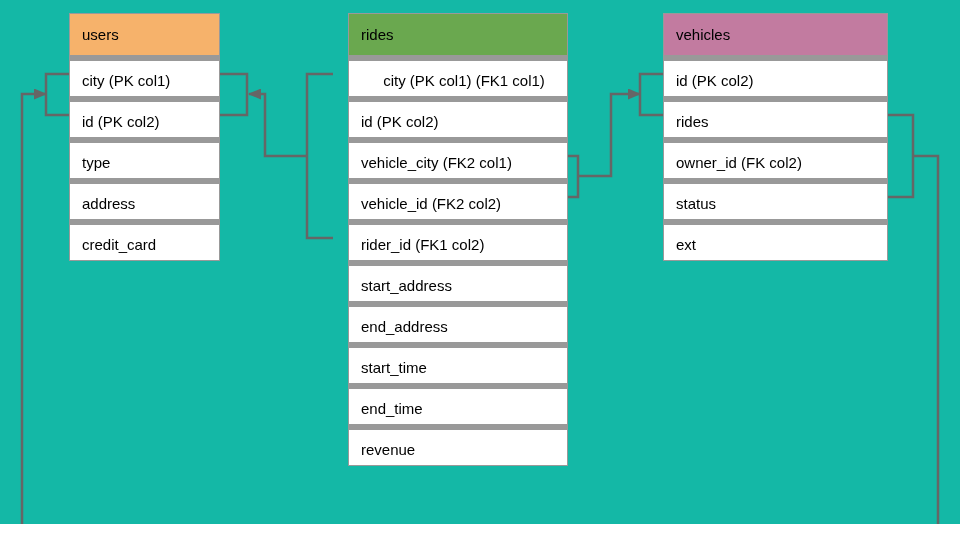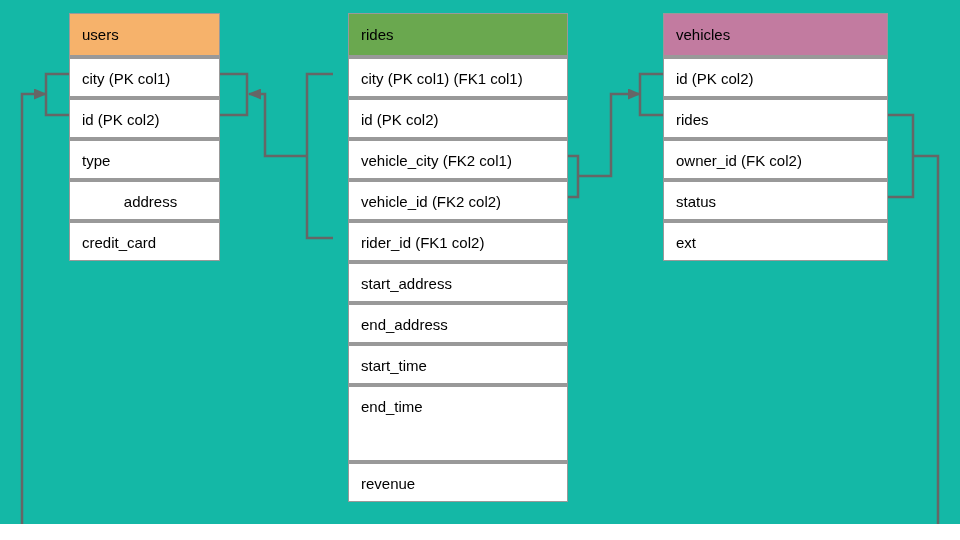--- a/index.html
+++ b/index.html
@@ -31,21 +31,21 @@
     line-height: 41px;
     padding-left: 12px;
     overflow: hidden;
     white-space: nowrap;
   }
   .er-row {
     box-sizing: border-box;
     height: 41px;
     line-height: 40px;
     padding-left: 12px;
-    border-top: 4px solid #0f172a;
+    border-top: 6px solid #0f172a;
     background: #ffffff;
     overflow: hidden;
     white-space: nowrap;
   }
 </style>
 </head>
 <body>
 
 <div id="canvas">
   <svg id="wires" viewBox="0 0 960 540" xmlns="http://www.w3.org/2000/svg">
@@ -68,35 +68,35 @@
         <polyline points="888,115 913,115 913,197 888,197" fill="none" stroke="#666666" stroke-width="2.5"></polyline>
         <polyline points="69,74 46,74 46,115 69,115" fill="none" stroke="#666666" stroke-width="2.5"></polyline>
         <polyline points="913,156 938,156 938,528 22,528 22,94 46,94" fill="none" stroke="#666666" stroke-width="2.5" marker-end="url(#arrowhead)"></polyline>
       </g>
     </svg>
 <div class="er-table" style="left: 69px; top: 13px; width: 151px; border-color: rgb(153, 153, 153);">
       <div class="er-header" style="background: rgb(246, 178, 107); height: 41px; line-height: 41px;">users</div>
       <div class="er-row" style="height: 41px; line-height: 40px; border-top-color: rgb(153, 153, 153);">city (PK col1)</div>
       <div class="er-row" style="height: 41px; line-height: 40px; border-top-color: rgb(153, 153, 153);">id (PK col2)</div>
       <div class="er-row" style="height: 41px; line-height: 40px; border-top-color: rgb(153, 153, 153);">type</div>
-      <div class="er-row" style="height: 41px; line-height: 40px; border-top-color: rgb(153, 153, 153); text-align: center;">address</div>
+      <div class="er-row" style="height: 41px; line-height: 40px; border-top-color: rgb(153, 153, 153);">address</div>
       <div class="er-row" style="height: 41px; line-height: 40px; border-top-color: rgb(153, 153, 153);">credit_card</div>
     </div>
     <div class="er-table" style="left: 348px; top: 13px; width: 220px; border-color: rgb(153, 153, 153);">
       <div class="er-header" style="background: rgb(106, 168, 79); height: 41px; line-height: 41px;">rides</div>
-      <div class="er-row" style="height: 41px; line-height: 40px; border-top-color: rgb(153, 153, 153);">city (PK col1) (FK1 col1)</div>
+      <div class="er-row" style="height: 41px; line-height: 40px; border-top-color: rgb(153, 153, 153); text-align: center;">city (PK col1) (FK1 col1)</div>
       <div class="er-row" style="height: 41px; line-height: 40px; border-top-color: rgb(153, 153, 153);">id (PK col2)</div>
       <div class="er-row" style="height: 41px; line-height: 40px; border-top-color: rgb(153, 153, 153);">vehicle_city (FK2 col1)</div>
       <div class="er-row" style="height: 41px; line-height: 40px; border-top-color: rgb(153, 153, 153);">vehicle_id (FK2 col2)</div>
       <div class="er-row" style="height: 41px; line-height: 40px; border-top-color: rgb(153, 153, 153);">rider_id (FK1 col2)</div>
       <div class="er-row" style="height: 41px; line-height: 40px; border-top-color: rgb(153, 153, 153);">start_address</div>
       <div class="er-row" style="height: 41px; line-height: 40px; border-top-color: rgb(153, 153, 153);">end_address</div>
       <div class="er-row" style="height: 41px; line-height: 40px; border-top-color: rgb(153, 153, 153);">start_time</div>
       <div class="er-row" style="height: 41px; line-height: 40px; border-top-color: rgb(153, 153, 153);">end_time</div>
-      <div class="er-row" style="height: 41px; line-height: 40px; border-top-color: rgb(153, 153, 153); margin-top: 36px;">revenue</div>
+      <div class="er-row" style="height: 41px; line-height: 40px; border-top-color: rgb(153, 153, 153);">revenue</div>
     </div>
     <div class="er-table" style="left: 663px; top: 13px; width: 225px; border-color: rgb(153, 153, 153);">
       <div class="er-header" style="background: rgb(194, 123, 160); height: 41px; line-height: 41px;">vehicles</div>
       <div class="er-row" style="height: 41px; line-height: 40px; border-top-color: rgb(153, 153, 153);">id (PK col2)</div>
       <div class="er-row" style="height: 41px; line-height: 40px; border-top-color: rgb(153, 153, 153);">rides</div>
       <div class="er-row" style="height: 41px; line-height: 40px; border-top-color: rgb(153, 153, 153);">owner_id (FK col2)</div>
       <div class="er-row" style="height: 41px; line-height: 40px; border-top-color: rgb(153, 153, 153);">status</div>
       <div class="er-row" style="height: 41px; line-height: 40px; border-top-color: rgb(153, 153, 153);">ext</div>
     </div>
   </div>

